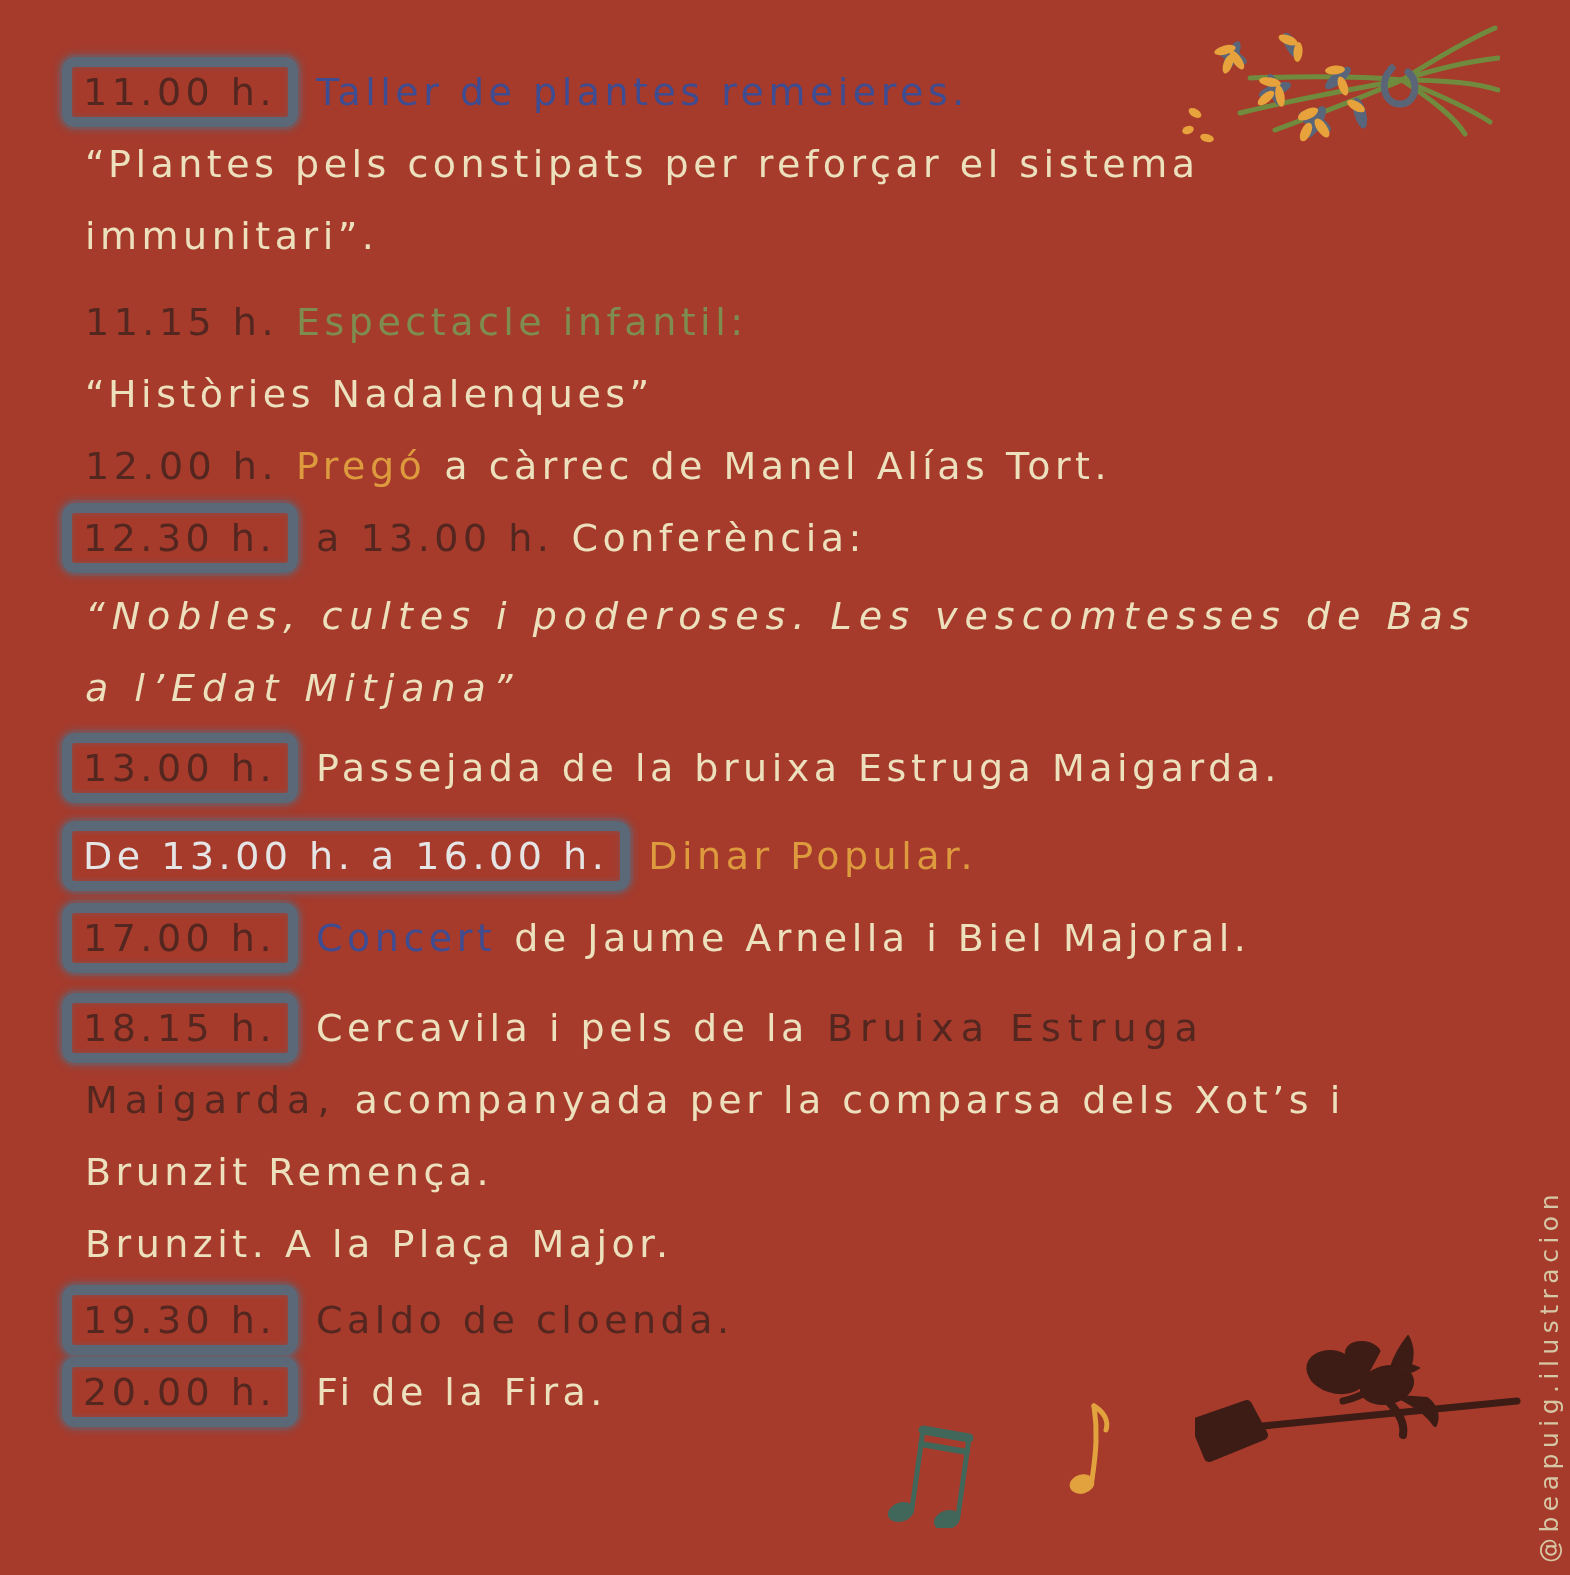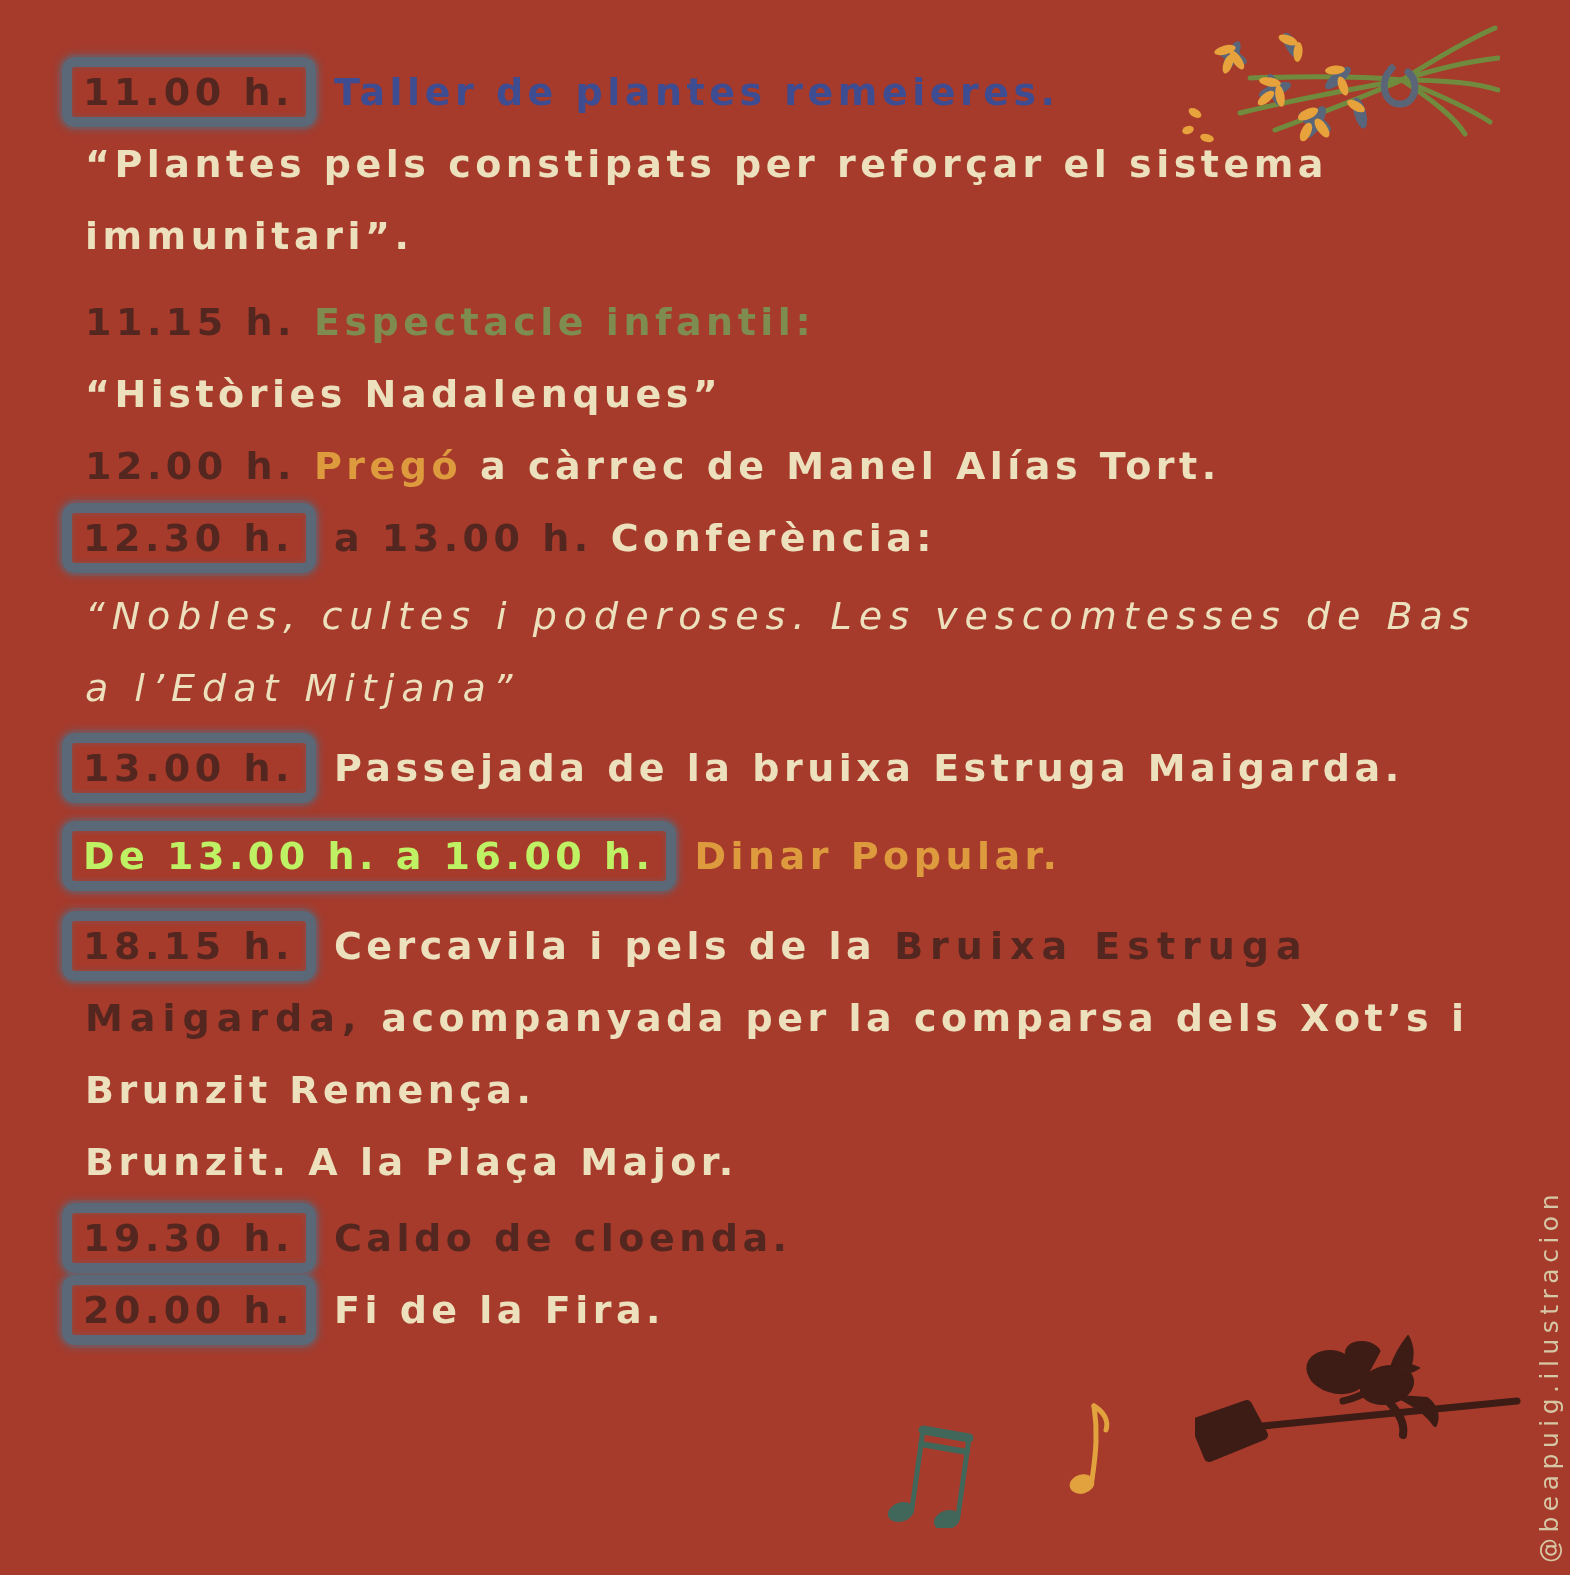--- a/index.html
+++ b/index.html
@@ -12,21 +12,21 @@
   }
   .poster{position:absolute;inset:0;}
   .schedule{
     position:absolute;left:0;top:0;
     padding:56px 0 0 85px;
     width:1485px;
   }
   .line{
     height:72px;line-height:72px;
     white-space:nowrap;
-    font-size:38px;font-weight:bold;
+    font-size:38px;font-weight:normal;
     letter-spacing:4.5px;
   }
   .line.italic{font-style:italic;font-weight:400;letter-spacing:7px;}
   .seg{display:inline;}
   .seg + .seg{margin-left:18px;}
   .seg.tight{margin-left:0;}
   .seg.wide{letter-spacing:7px;}
   .seg.boxed{
     border:10px solid #5a6878;
     border-radius:13px;
@@ -55,21 +55,22 @@
       <div class="line"><span class="seg boxed" style="color: rgb(83, 38, 31); border-color: rgb(90, 104, 120);">11.00 h.</span><span class="seg" style="color: rgb(62, 76, 146);">Taller de plantes remeieres.</span></div>
       <div class="line"><span class="seg" style="color: rgb(236, 224, 189);">“Plantes pels constipats per reforçar el sistema</span></div>
       <div class="line"><span class="seg" style="color: rgb(236, 224, 189);">immunitari”.</span></div>
       <div class="line" style="margin-top: 14px;"><span class="seg" style="color: rgb(83, 38, 31);">11.15 h.</span><span class="seg" style="color: rgb(126, 141, 79);">Espectacle infantil:</span></div>
       <div class="line"><span class="seg" style="color: rgb(236, 224, 189);">“Històries Nadalenques”</span></div>
       <div class="line"><span class="seg" style="color: rgb(83, 38, 31);">12.00 h.</span><span class="seg" style="color: rgb(221, 155, 62);">Pregó</span><span class="seg" style="color: rgb(236, 224, 189);">a càrrec de Manel Alías Tort.</span></div>
       <div class="line"><span class="seg boxed" style="color: rgb(83, 38, 31); border-color: rgb(90, 104, 120);">12.30 h.</span><span class="seg" style="color: rgb(83, 38, 31);">a 13.00 h.</span><span class="seg" style="color: rgb(236, 224, 189);">Conferència:</span></div>
       <div class="line italic" style="margin-top: 6px;"><span class="seg" style="color: rgb(236, 224, 189);">“Nobles, cultes i poderoses. Les vescomtesses de Bas</span></div>
       <div class="line italic"><span class="seg" style="color: rgb(236, 224, 189);">a l’Edat Mitjana”</span></div>
       <div class="line" style="margin-top: 8px;"><span class="seg boxed" style="color: rgb(83, 38, 31); border-color: rgb(90, 104, 120);">13.00 h.</span><span class="seg" style="color: rgb(236, 224, 189);">Passejada de la bruixa Estruga Maigarda.</span></div>
-      <div class="line" style="margin-top: 16px;"><span class="seg boxed" style="color: #bef264; border-color: rgb(90, 104, 120); text-align: center;">De 13.00 h. a 16.00 h.</span><span class="seg" style="color: rgb(221, 155, 62);">Dinar Popular.</span></div>
+      <div class="line" style="margin-top: 16px;"><span class="seg boxed" style="color: #e5e5e5; border-color: rgb(90, 104, 120); text-align: center;">De 13.00 h. a 16.00 h.</span><span class="seg" style="color: rgb(221, 155, 62);">Dinar Popular.</span></div>
+      <div class="line" style="margin-top: 10px;"><span class="seg boxed" style="color: rgb(83, 38, 31); border-color: rgb(90, 104, 120);">17.00 h.</span><span class="seg" style="color: rgb(62, 76, 146);">Concert</span><span class="seg" style="color: rgb(236, 224, 189);">de Jaume Arnella i Biel Majoral.</span></div>
       <div class="line" style="margin-top: 18px;"><span class="seg boxed" style="color: rgb(83, 38, 31); border-color: rgb(90, 104, 120);">18.15 h.</span><span class="seg" style="color: rgb(236, 224, 189);">Cercavila i pels de la</span><span class="seg wide" style="color: rgb(83, 38, 31);">Bruixa Estruga</span></div>
       <div class="line"><span class="seg wide" style="color: rgb(83, 38, 31);">Maigarda,</span><span class="seg" style="color: rgb(236, 224, 189);">acompanyada per la comparsa dels Xot’s i</span></div>
       <div class="line"><span class="seg" style="color: rgb(236, 224, 189);">Brunzit Remença.</span></div>
       <div class="line"><span class="seg" style="color: rgb(236, 224, 189);">Brunzit. A la Plaça Major.</span></div>
       <div class="line" style="margin-top: 4px;"><span class="seg boxed" style="color: rgb(83, 38, 31); border-color: rgb(90, 104, 120);">19.30 h.</span><span class="seg" style="color: rgb(83, 38, 31);">Caldo de cloenda.</span></div>
       <div class="line"><span class="seg boxed" style="color: rgb(83, 38, 31); border-color: rgb(90, 104, 120);">20.00 h.</span><span class="seg" style="color: rgb(236, 224, 189);">Fi de la Fira.</span></div>
     </div>
 
   <svg class="deco" style="left:1180px;top:18px" width="320" height="150" viewBox="0 0 320 150">
     <g fill="none" stroke="#6e9040" stroke-width="5" stroke-linecap="round" opacity="0.95">

